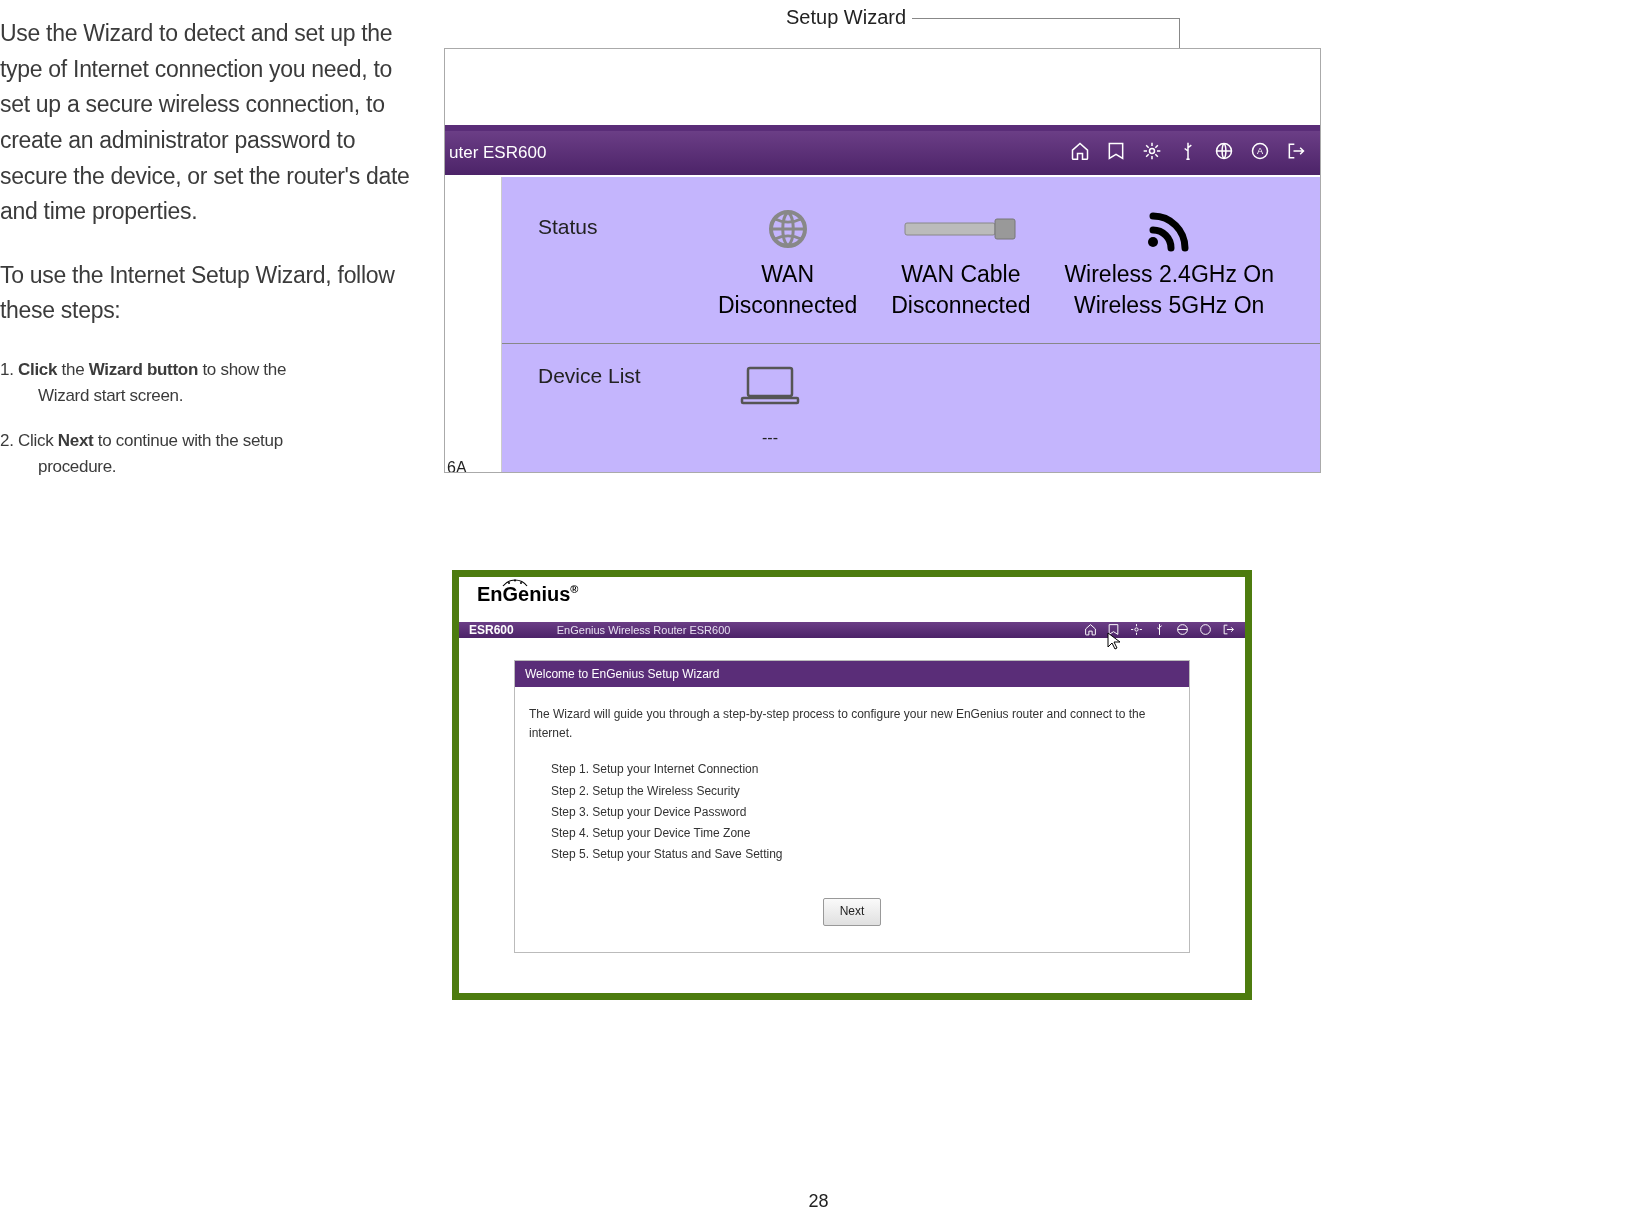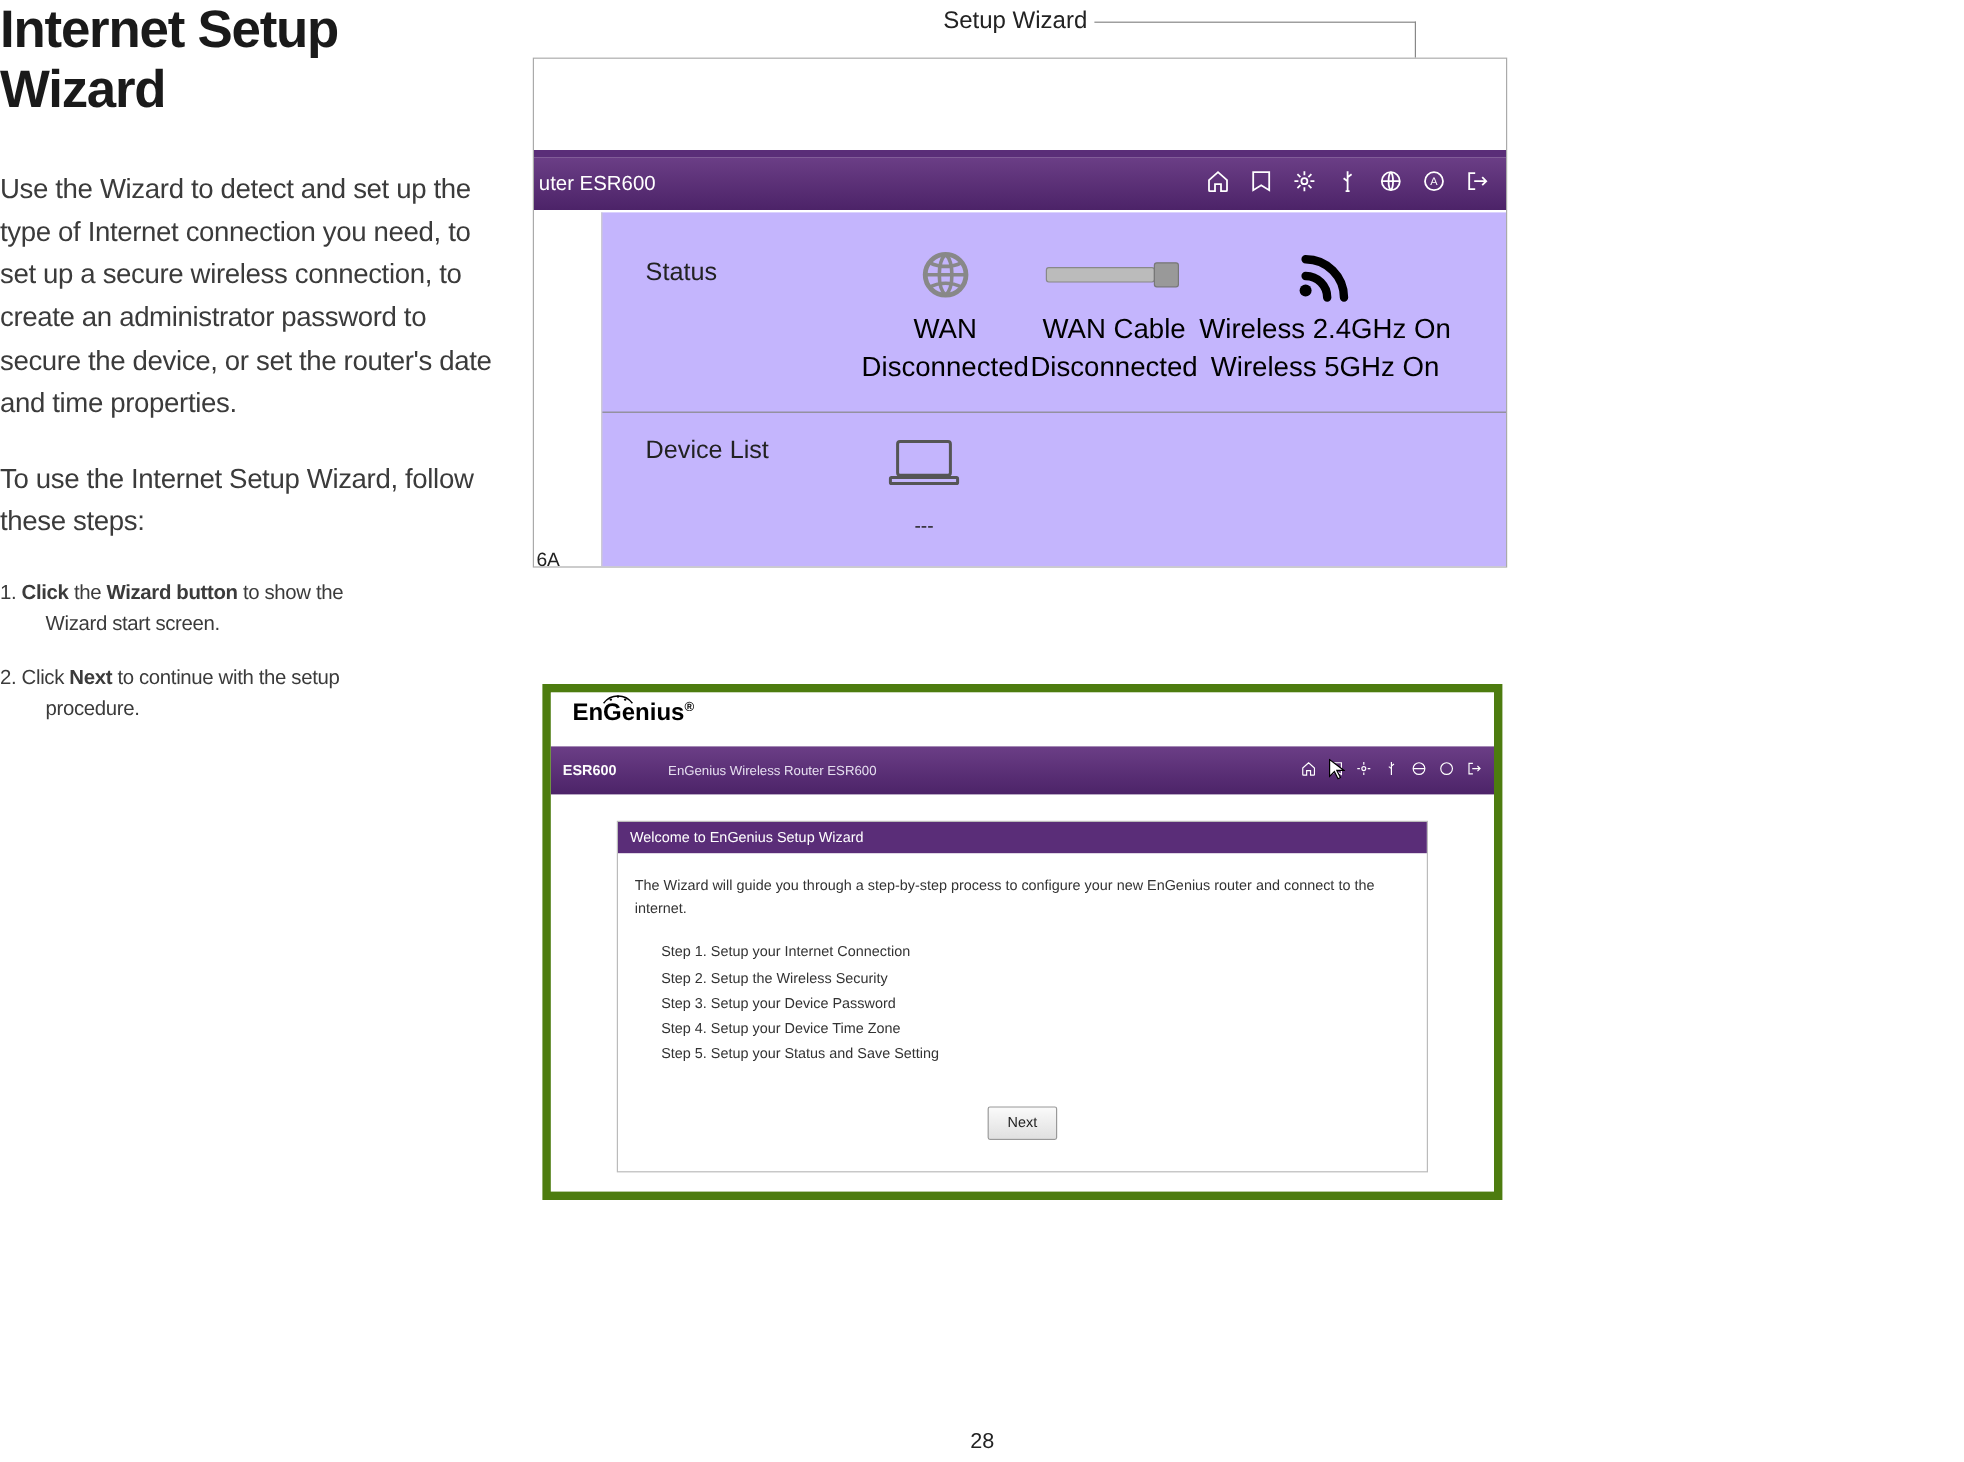--- a/index.html
+++ b/index.html
@@ -40,21 +40,21 @@
   
   .callout { position: absolute; font-size: 20px; color: #222; }
   .callout.setup-wizard { left: 780px; top: 6px; width: 400px; }
   .callout.setup-wizard .lbl { position: absolute; left: 0; top: 0; background: #fff; padding: 0 6px; z-index: 2; }
   .callout.setup-wizard .line-h { position: absolute; left: 125px; right: 0; top: 12px; border-top: 1px solid #888; }
   .callout.setup-wizard .line-v { position: absolute; right: 0; top: 12px; width: 0; height: 116px; border-left: 1px solid #888; }
   .callout.home { left: 975px; top: 78px; width: 160px; text-align: center; }
   .callout.home .lbl { display: inline-block; border: 1px solid #888; padding: 2px 14px; background: #fff; font-size: 19px; }
 
   
-  .shot1 { position: absolute; left: 444px; top: 48px; width: 812px; height: 425px; border: 1px solid #aaa; background: #fff; overflow: hidden; }
+  .shot1 { position: absolute; left: 444px; top: 48px; width: 877px; height: 425px; border: 1px solid #aaa; background: #fff; overflow: hidden; }
   .shot1 .white-top { height: 76px; background: #fff; }
   .shot1 .purple-band { height: 6px; background: #5a2d78; }
   .shot1 .purple-bar { height: 44px; background: linear-gradient(#6b3e86, #4c2368); display: flex; align-items: center; justify-content: space-between; padding: 0 14px 0 4px; color: #fff; font-size: 17px; }
   .shot1 .purple-bar .left-text { white-space: nowrap; }
   .shot1 .icon-row { display: flex; gap: 16px; align-items: center; }
   .shot1 .icon-row svg { width: 20px; height: 20px; fill: none; stroke: #fff; stroke-width: 1.8; }
   .shot1 .content { position: absolute; left: 56px; right: 0; top: 128px; bottom: 0; border-left: 1px solid #ccc; background: #c4b5fd; }
   .shot1 .section { padding: 28px 36px 22px; border-bottom: 1px solid #888; display: flex; align-items:flex-start; gap: 60px; }
   .shot1 .section .label { width: 120px; font-size: 21px; color: #222; margin-top: 10px; }
   .shot1 .status-items { flex:1; display:flex; justify-content: space-between; padding-right: 10px; }
@@ -65,21 +65,21 @@
   .shot1 .devlist .laptop { text-align:center; }
   .shot1 .devlist .dashes { margin-top: 18px; font-size: 16px; color: #222; }
   .shot1 .left-fragment { position:absolute; left:2px; top: 410px; font-size: 16px; color:#222; }
 
   
   .shot2 { position: absolute; left: 452px; top: 570px; width: 800px; height: 430px; border: 7px solid #4d7c0f; background: #fff; overflow: hidden; }
   .shot2 .brand-bar { height: 45px; padding: 6px 18px 0; background: #fff; }
   .shot2 .brand-bar .logo { font-family: Arial; font-size: 20px; color: #000; font-weight: 600; position: relative; display:inline-block; }
   .shot2 .brand-bar .logo .reg { font-size: 11px; vertical-align: super; }
   .shot2 .brand-bar .logo .arc { position:absolute; top:-7px; left:24px; }
-  .shot2 .purple-small { height: 40px; background: linear-gradient(#6b3e86, #4c2368); display: flex; align-items: center; justify-content: space-between; padding: 0 10px; color: #fdfdfd; font-size: 11px; }
+  .shot2 .purple-small { height: 16px; background: linear-gradient(#6b3e86, #4c2368); display: flex; align-items: center; justify-content: space-between; padding: 0 10px; color: #fdfdfd; font-size: 11px; }
   .shot2 .purple-small .model { font-size: 12px; font-weight: 700; margin-right: 40px; }
   .shot2 .purple-small .desc { color: #e6dff0; }
   .shot2 .purple-small .icons { display:flex; gap:10px; }
   .shot2 .purple-small .icons svg { width: 13px; height: 13px; fill:none; stroke:#fff; stroke-width: 1.8; }
   .shot2 .panel-area { padding: 22px 55px 0; }
   .shot2 .panel { border: 1px solid #bbb; }
   .shot2 .panel-head { background: #5a2d78; color: #fff; font-size: 12px; padding: 6px 10px; }
   .shot2 .panel-body { padding: 18px 14px 26px; font-size: 12px; color: #333; line-height: 1.6; }
   .shot2 .panel-body .intro { margin-bottom: 10px; }
   .shot2 .panel-body .steps { padding-left: 22px; margin-top: 17px; }
@@ -89,21 +89,20 @@
   .shot2 .cursor { position:absolute; left: 648px; top: 55px; font-size: 14px; color:#000; }
 
   .page-num { position: absolute; left: 0; right: 0; bottom: 6px; text-align: center; font-size: 18px; color: #222; }
 </style>
 </head>
 <body>
 
 <div class="page-container">
 
   <div class="left-column">
-    <h1 class="page-title">Internet Setup Wizard</h1>
     <p class="body-text">Use the Wizard to detect and set up the type of Internet connection you need, to set up a secure wireless connection, to create an administrator password to secure the device, or set the router's date and time properties.</p>
     <p class="body-text">To use the Internet Setup Wizard, follow these steps:</p>
 
     <div class="step-item">
       <span class="step-label">1. </span><span class="bold">Click</span><span> the </span><span class="bold">Wizard button</span><span> to show the </span>
       <span class="step-indent">Wizard start screen.</span>
     </div>
 
     <div class="step-item">
       <span class="step-label">2. </span><span>Click </span><span class="bold">Next</span><span> to continue with the setup </span>

